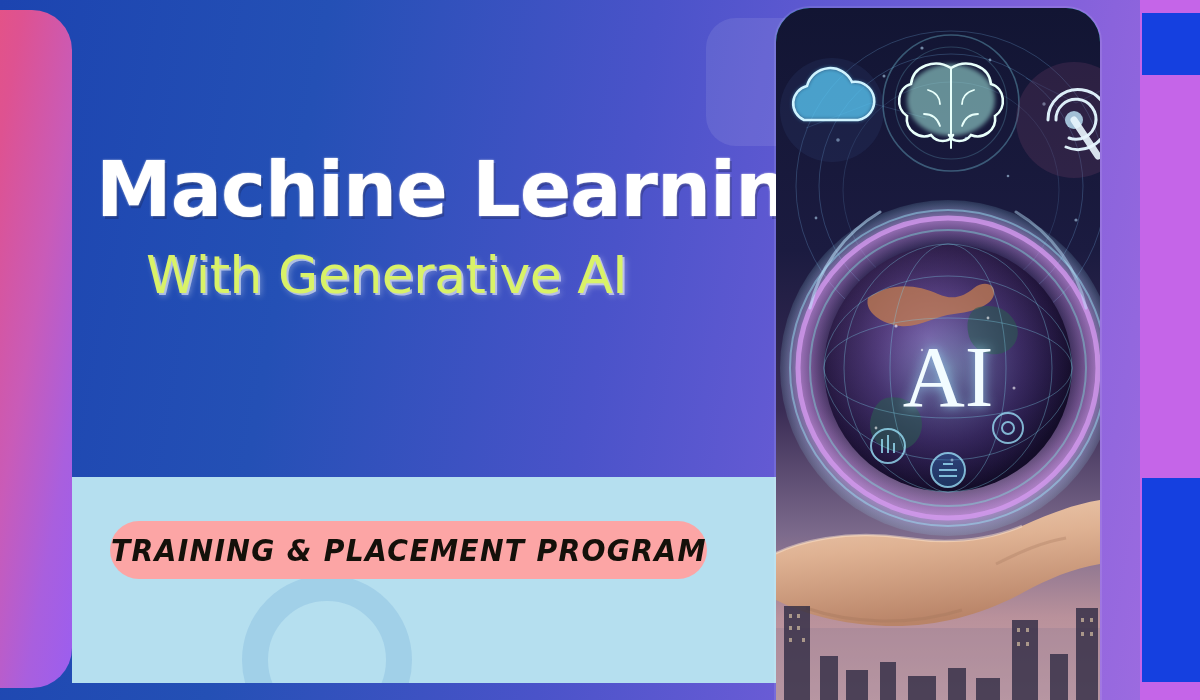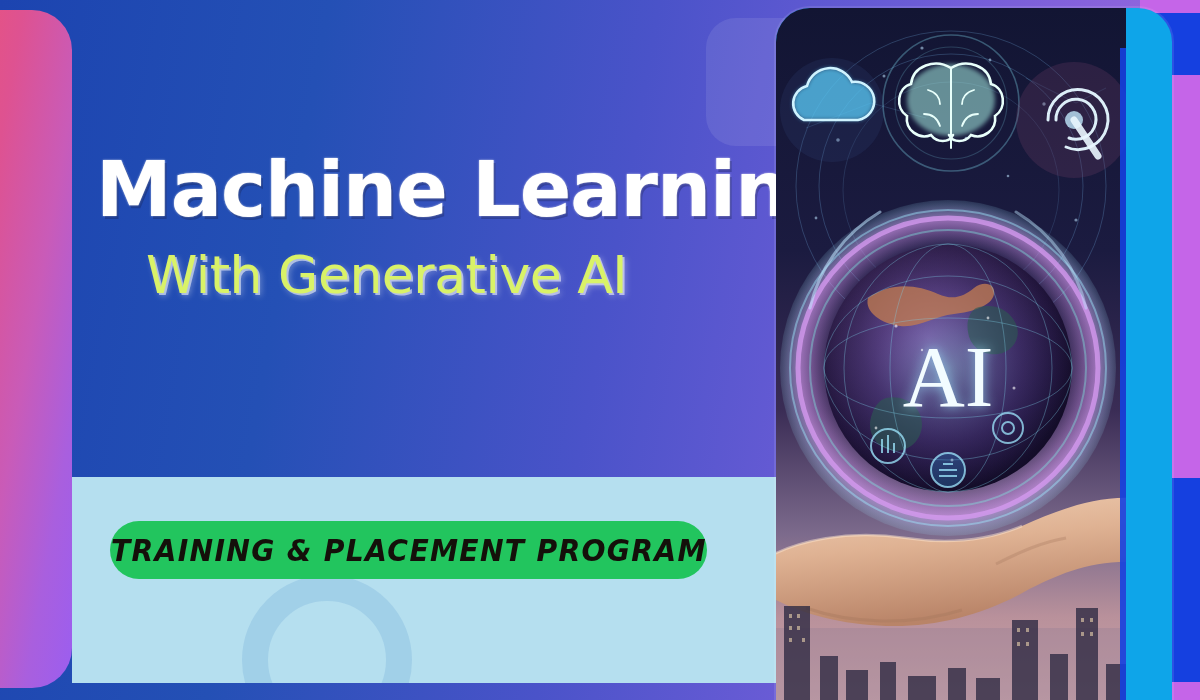--- a/index.html
+++ b/index.html
@@ -130,46 +130,46 @@
   }
 
   
   .badge {
     position: absolute;
     left: 110px;
     top: 521px;
     width: 597px;
     height: 58px;
     border-radius: 29px;
-    background: #22c55e;
+    background: #fca5a5;
     display: flex;
     align-items: center;
     justify-content: center;
   }
   .badge-text {
     font-family: "DejaVu Sans", sans-serif;
     font-size: 30px;
     font-weight: 700;
     font-style: italic;
     letter-spacing: 1.4px;
     color: #14100A;
     transform: scaleX(0.94);
     white-space: nowrap;
   }
 
   
   .hero {
     position: absolute;
     left: 776px;
     top: 8px;
-    width: 396px;
+    width: 324px;
     height: 692px;
     border-radius: 34px 34px 0 0;
     overflow: hidden;
-    background: #0ea5e9;
+    background: #14b8a6;
     box-shadow: 0 0 0 2px rgba(255,255,255,0.10);
   }
   .hero svg { display: block; }
 </style>
 </head>
 <body>
 
 <div class="banner">
 
   <div class="plate"></div>

